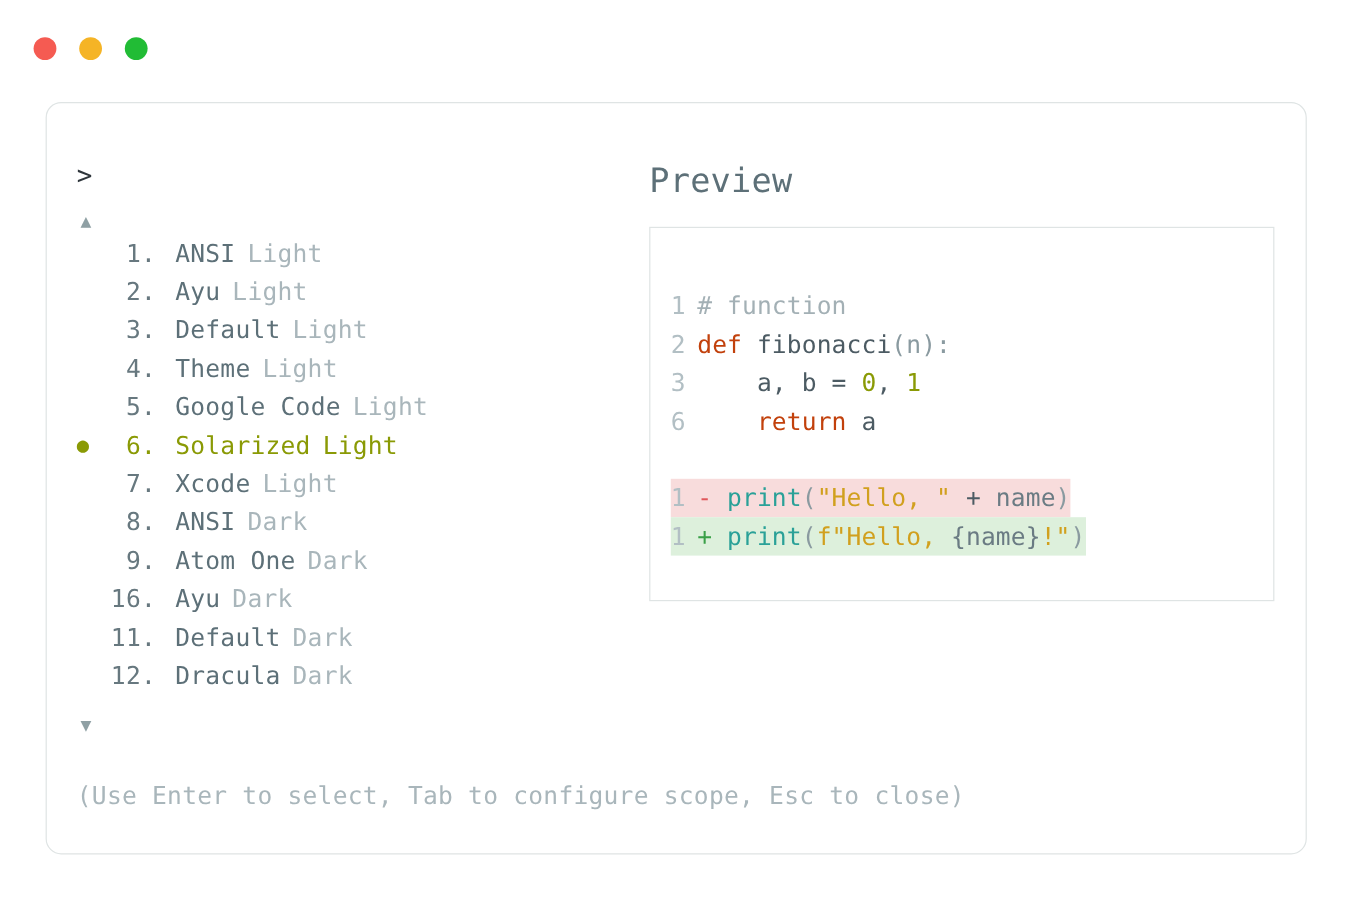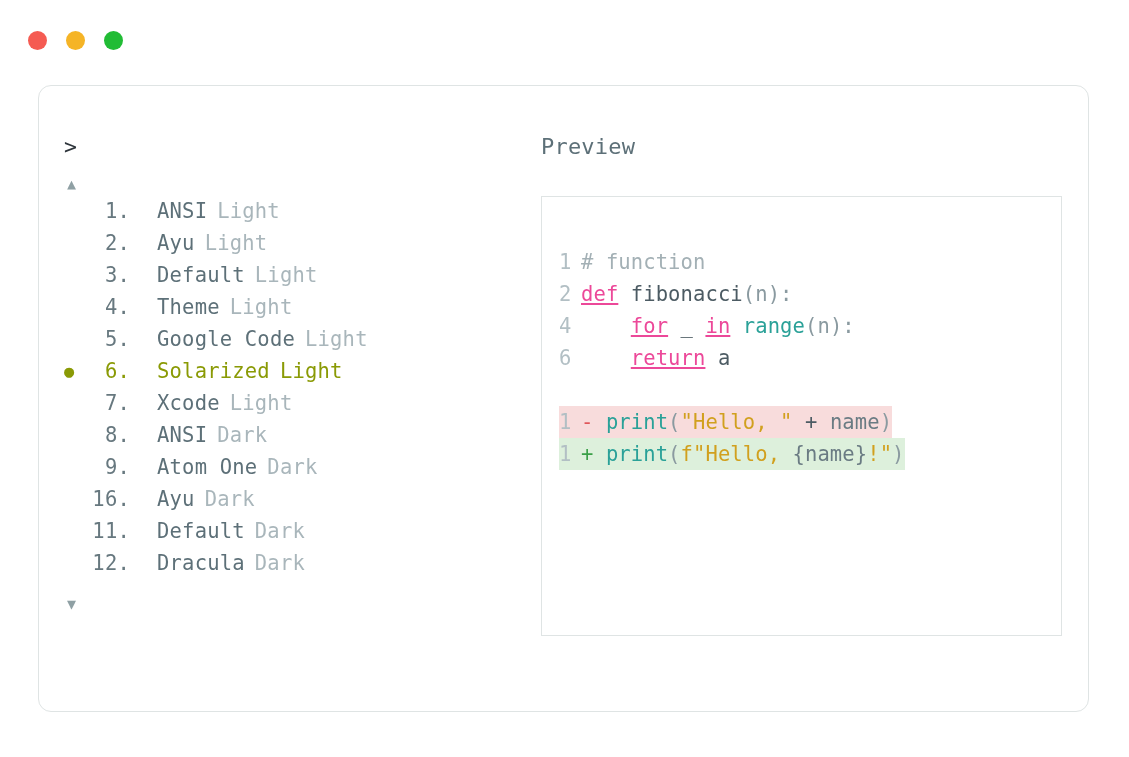--- a/index.html
+++ b/index.html
@@ -101,49 +101,49 @@
     top: -1px;
   }
   .theme-row.is-selected .theme-bullet { color: #8a9a05; }
   .theme-index {
     width: 44px;
     flex: 0 0 44px;
     text-align: right;
     color: #67787f;
   }
   .theme-name {
-    margin-left: 27px;
+    margin-left: 16px;
     color: #5d7078;
   }
   .theme-variant {
     margin-left: 10px;
     color: #a9b6bb;
   }
   .theme-row.is-selected .theme-index,
   .theme-row.is-selected .theme-name,
   .theme-row.is-selected .theme-variant {
     color: #8a9a05;
   }
 
   
   #preview-pane {
     position: absolute;
     left: 502px;
     top: 48px;
     width: 525px;
   }
   #preview-label {
-    font-size: 22px;
+    font-size: 28px;
     color: #5d7078;
     letter-spacing: 0.2px;
   }
   #code-preview-box {
-    margin-top: 37px;
+    margin-top: 22px;
     width: 521px;
-    height: 440px;
+    height: 312px;
     box-sizing: border-box;
     border: 1.6px solid #dfe4e4;
     background: #ffffff;
     position: relative;
   }
   #code-lines {
     position: absolute;
     left: 17px;
     top: 49px;
     right: 6px;
@@ -159,21 +159,21 @@
   .ln {
     color: #b2bfc4;
     display: inline-block;
     width: 12px;
     text-align: right;
     margin-right: 10px;
   }
 
   
   .tok-comment  { color: #a3b0b5; }
-  .tok-keyword  { color: #ec4899; text-decoration: underline; }
+  .tok-keyword  { color: #c2410c; }
   .tok-func     { color: #4c5b63; }
   .tok-plain    { color: #4c5b63; }
   .tok-number   { color: #8a9a05; }
   .tok-builtin  { color: #2aa198; }
   .tok-string   { color: #d1a01e; }
   .tok-punct    { color: #8a9aa0; }
   .tok-name     { color: #6a7b83; }
 
   
   .diff-line {
@@ -237,24 +237,25 @@
 
       <div id="scroll-down-indicator">▼</div>
     </div>
 
     <div id="preview-pane">
       <div id="preview-label">Preview</div>
       <div id="code-preview-box">
         <div id="code-lines">
             <div class="code-line"><span class="ln">1</span><span class="tok-comment"># function</span></div>
             <div class="code-line"><span class="ln">2</span><span class="tok-keyword">def</span><span class="tok-plain"> </span><span class="tok-func">fibonacci</span><span class="tok-punct">(n):</span></div>
-            <div class="code-line"><span class="ln">4</span><span class="tok-plain">    </span><span class="tok-keyword">for</span><span class="tok-plain"> _ </span><span class="tok-keyword">in</span><span class="tok-plain"> </span><span class="tok-builtin">range</span><span class="tok-punct">(n):</span></div>
+            <div class="code-line"><span class="ln">3</span><span class="tok-plain">    a, b = </span><span class="tok-number">0</span><span class="tok-plain">, </span><span class="tok-number">1</span></div>
             <div class="code-line"><span class="ln">6</span><span class="tok-plain">    </span><span class="tok-keyword">return</span><span class="tok-plain"> a</span></div>
             <div class="code-line spacer"></div>
             <div class="diff-line removed"><span class="ln">1</span><span class="diff-marker-minus">- </span><span class="tok-builtin">print</span><span class="tok-punct">(</span><span class="tok-string">"Hello, "</span><span class="tok-plain"> + </span><span class="tok-name">name</span><span class="tok-punct">)</span></div>
             <div class="diff-line added"><span class="ln">1</span><span class="diff-marker-plus">+ </span><span class="tok-builtin">print</span><span class="tok-punct">(</span><span class="tok-string">f"Hello, </span><span class="tok-name">{name}</span><span class="tok-string">!"</span><span class="tok-punct">)</span></div>
           </div>
       </div>
     </div>
 
+    <div id="footer-hint">(Use Enter to select, Tab to configure scope, Esc to close)</div>
 
   </div>
 </div>
 
 </body></html>

